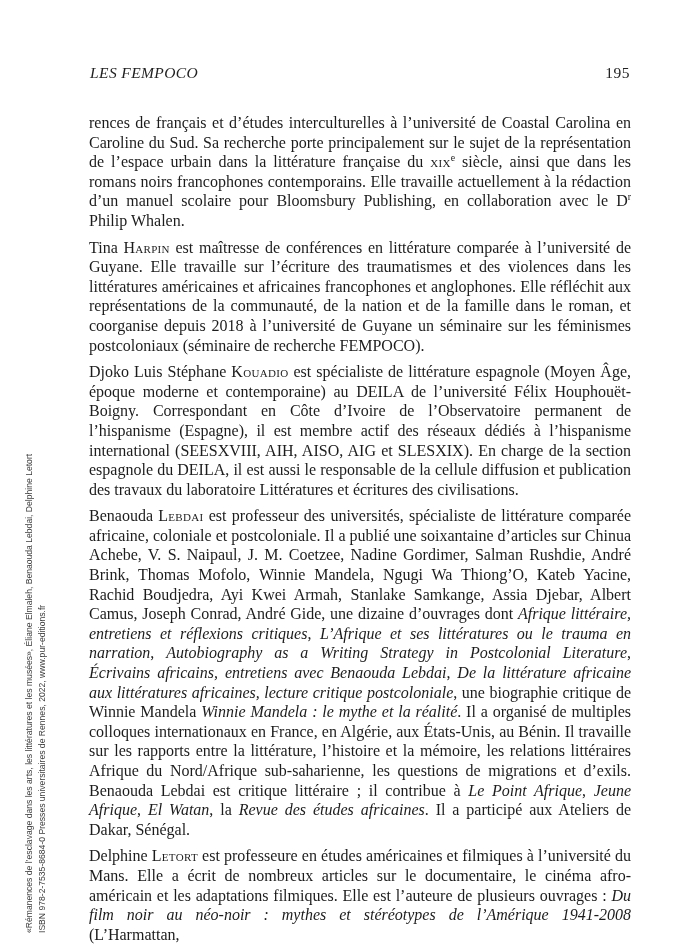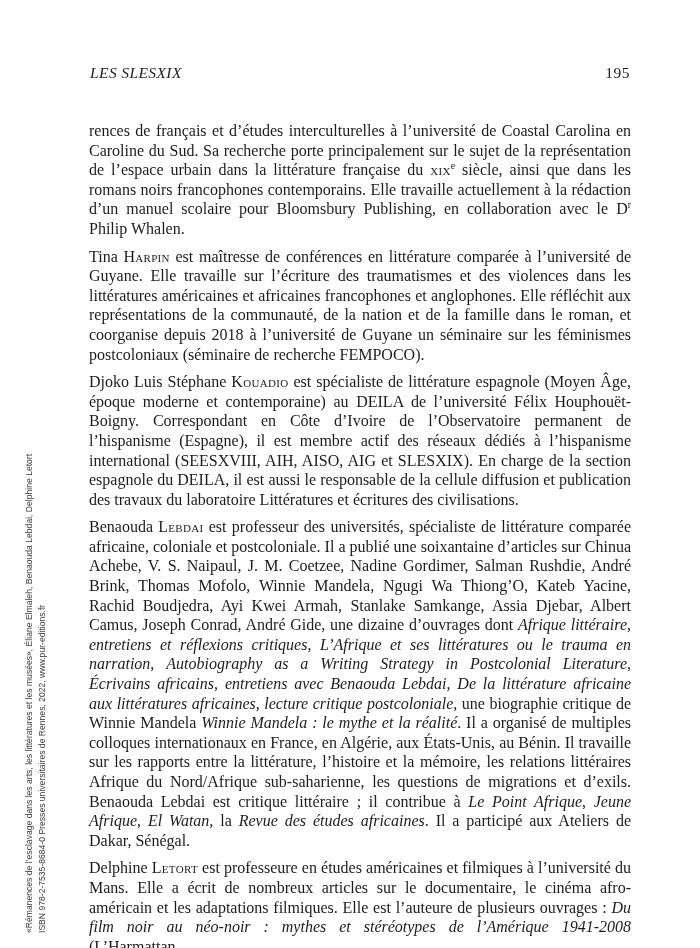--- a/index.html
+++ b/index.html
@@ -39,21 +39,21 @@
     position: absolute;
     left: 89px;
     top: 113px;
     width: 542px;
     font-size: 16px;
     line-height: 19.6px;
     color: #1c1c1c;
     text-align: justify;
   }
   .body-text p {
-    margin: 8px 0 7px 0;
+    margin: 0 0 7px 0;
     font-family: Liberation Serif, serif;
   }
   .sc { font-variant: small-caps; letter-spacing: 0.3px; }
   .it { font-style: italic; }
   .sup {
     vertical-align: super;
     font-size: 62%;
     line-height: 0;
   }
   .spine {
@@ -74,21 +74,21 @@
 <body>
 
 <div class="page">
 
   <div class="spine">
     <div>«Rémanences de l’esclavage dans les arts, les littératures et les musées», Éliane Elmaleh, Benaouda Lebdai, Delphine Letort</div>
     <div>ISBN 978-2-7535-8684-0 Presses universitaires de Rennes, 2022, www.pur-editions.fr</div>
   </div>
 
   <div class="header">
-    <span class="running-title">LES SLESXIX</span>
+    <span class="running-title">LES FEMPOCO</span>
     <span class="page-number">195</span>
   </div>
 
   <div class="body-text">
       <p><span>rences de français et d’études interculturelles à l’université de Coastal Carolina en Caroline du Sud. Sa recherche porte principalement sur le sujet de la représentation de l’espace urbain dans la littérature française du </span><span class="sc">xix</span><span class="sup">e</span><span> siècle, ainsi que dans les romans noirs francophones contemporains. Elle travaille actuellement à la rédaction d’un manuel scolaire pour Bloomsbury Publishing, en collaboration avec le D</span><span class="sup">r</span><span> Philip Whalen.</span></p>
       <p><span>Tina </span><span class="sc">Harpin</span><span> est maîtresse de conférences en littérature comparée à l’université de Guyane. Elle travaille sur l’écriture des traumatismes et des violences dans les littératures américaines et africaines francophones et anglophones. Elle réfléchit aux représentations de la communauté, de la nation et de la famille dans le roman, et coorganise depuis 2018 à l’université de Guyane un séminaire sur les féminismes postcoloniaux (séminaire de recherche FEMPOCO).</span></p>
       <p><span>Djoko Luis Stéphane </span><span class="sc">Kouadio</span><span> est spécialiste de littérature espagnole (Moyen Âge, époque moderne et contemporaine) au DEILA de l’université Félix Houphouët-Boigny. Correspondant en Côte d’Ivoire de l’Observatoire permanent de l’hispanisme (Espagne), il est membre actif des réseaux dédiés à l’hispanisme international (SEESXVIII, AIH, AISO, AIG et SLESXIX). En charge de la section espagnole du DEILA, il est aussi le responsable de la cellule diffusion et publication des travaux du laboratoire Littératures et écritures des civilisations.</span></p>
       <p><span>Benaouda </span><span class="sc">Lebdai</span><span> est professeur des universités, spécialiste de littérature comparée africaine, coloniale et postcoloniale. Il a publié une soixantaine d’articles sur Chinua Achebe, V. S. Naipaul, J. M. Coetzee, Nadine Gordimer, Salman Rushdie, André Brink, Thomas Mofolo, Winnie Mandela, Ngugi Wa Thiong’O, Kateb Yacine, Rachid Boudjedra, Ayi Kwei Armah, Stanlake Samkange, Assia Djebar, Albert Camus, Joseph Conrad, André Gide, une dizaine d’ouvrages dont </span><span class="it">Afrique littéraire, entretiens et réflexions critiques</span><span>, </span><span class="it">L’Afrique et ses littératures ou le trauma en narration</span><span>, </span><span class="it">Autobiography as a Writing Strategy in Postcolonial Literature</span><span>, </span><span class="it">Écrivains africains, entretiens avec Benaouda Lebdai</span><span>, </span><span class="it">De la littérature africaine aux littératures africaines, lecture critique postcoloniale</span><span>, une biographie critique de Winnie Mandela </span><span class="it">Winnie Mandela : le mythe et la réalité</span><span>. Il a organisé de multiples colloques internationaux en France, en Algérie, aux États-Unis, au Bénin. Il travaille sur les rapports entre la littérature, l’histoire et la mémoire, les relations littéraires Afrique du Nord/Afrique sub-saharienne, les questions de migrations et d’exils. Benaouda Lebdai est critique littéraire ; il contribue à </span><span class="it">Le Point Afrique</span><span>, </span><span class="it">Jeune Afrique</span><span>, </span><span class="it">El Watan</span><span>, la </span><span class="it">Revue des études africaines</span><span>. Il a participé aux Ateliers de Dakar, Sénégal.</span></p>
       <p><span>Delphine </span><span class="sc">Letort</span><span> est professeure en études américaines et filmiques à l’université du Mans. Elle a écrit de nombreux articles sur le documentaire, le cinéma afro-américain et les adaptations filmiques. Elle est l’auteure de plusieurs ouvrages : </span><span class="it">Du film noir au néo-noir : mythes et stéréotypes de l’Amérique 1941-2008</span><span> (L’Harmattan,</span></p>
     </div>

